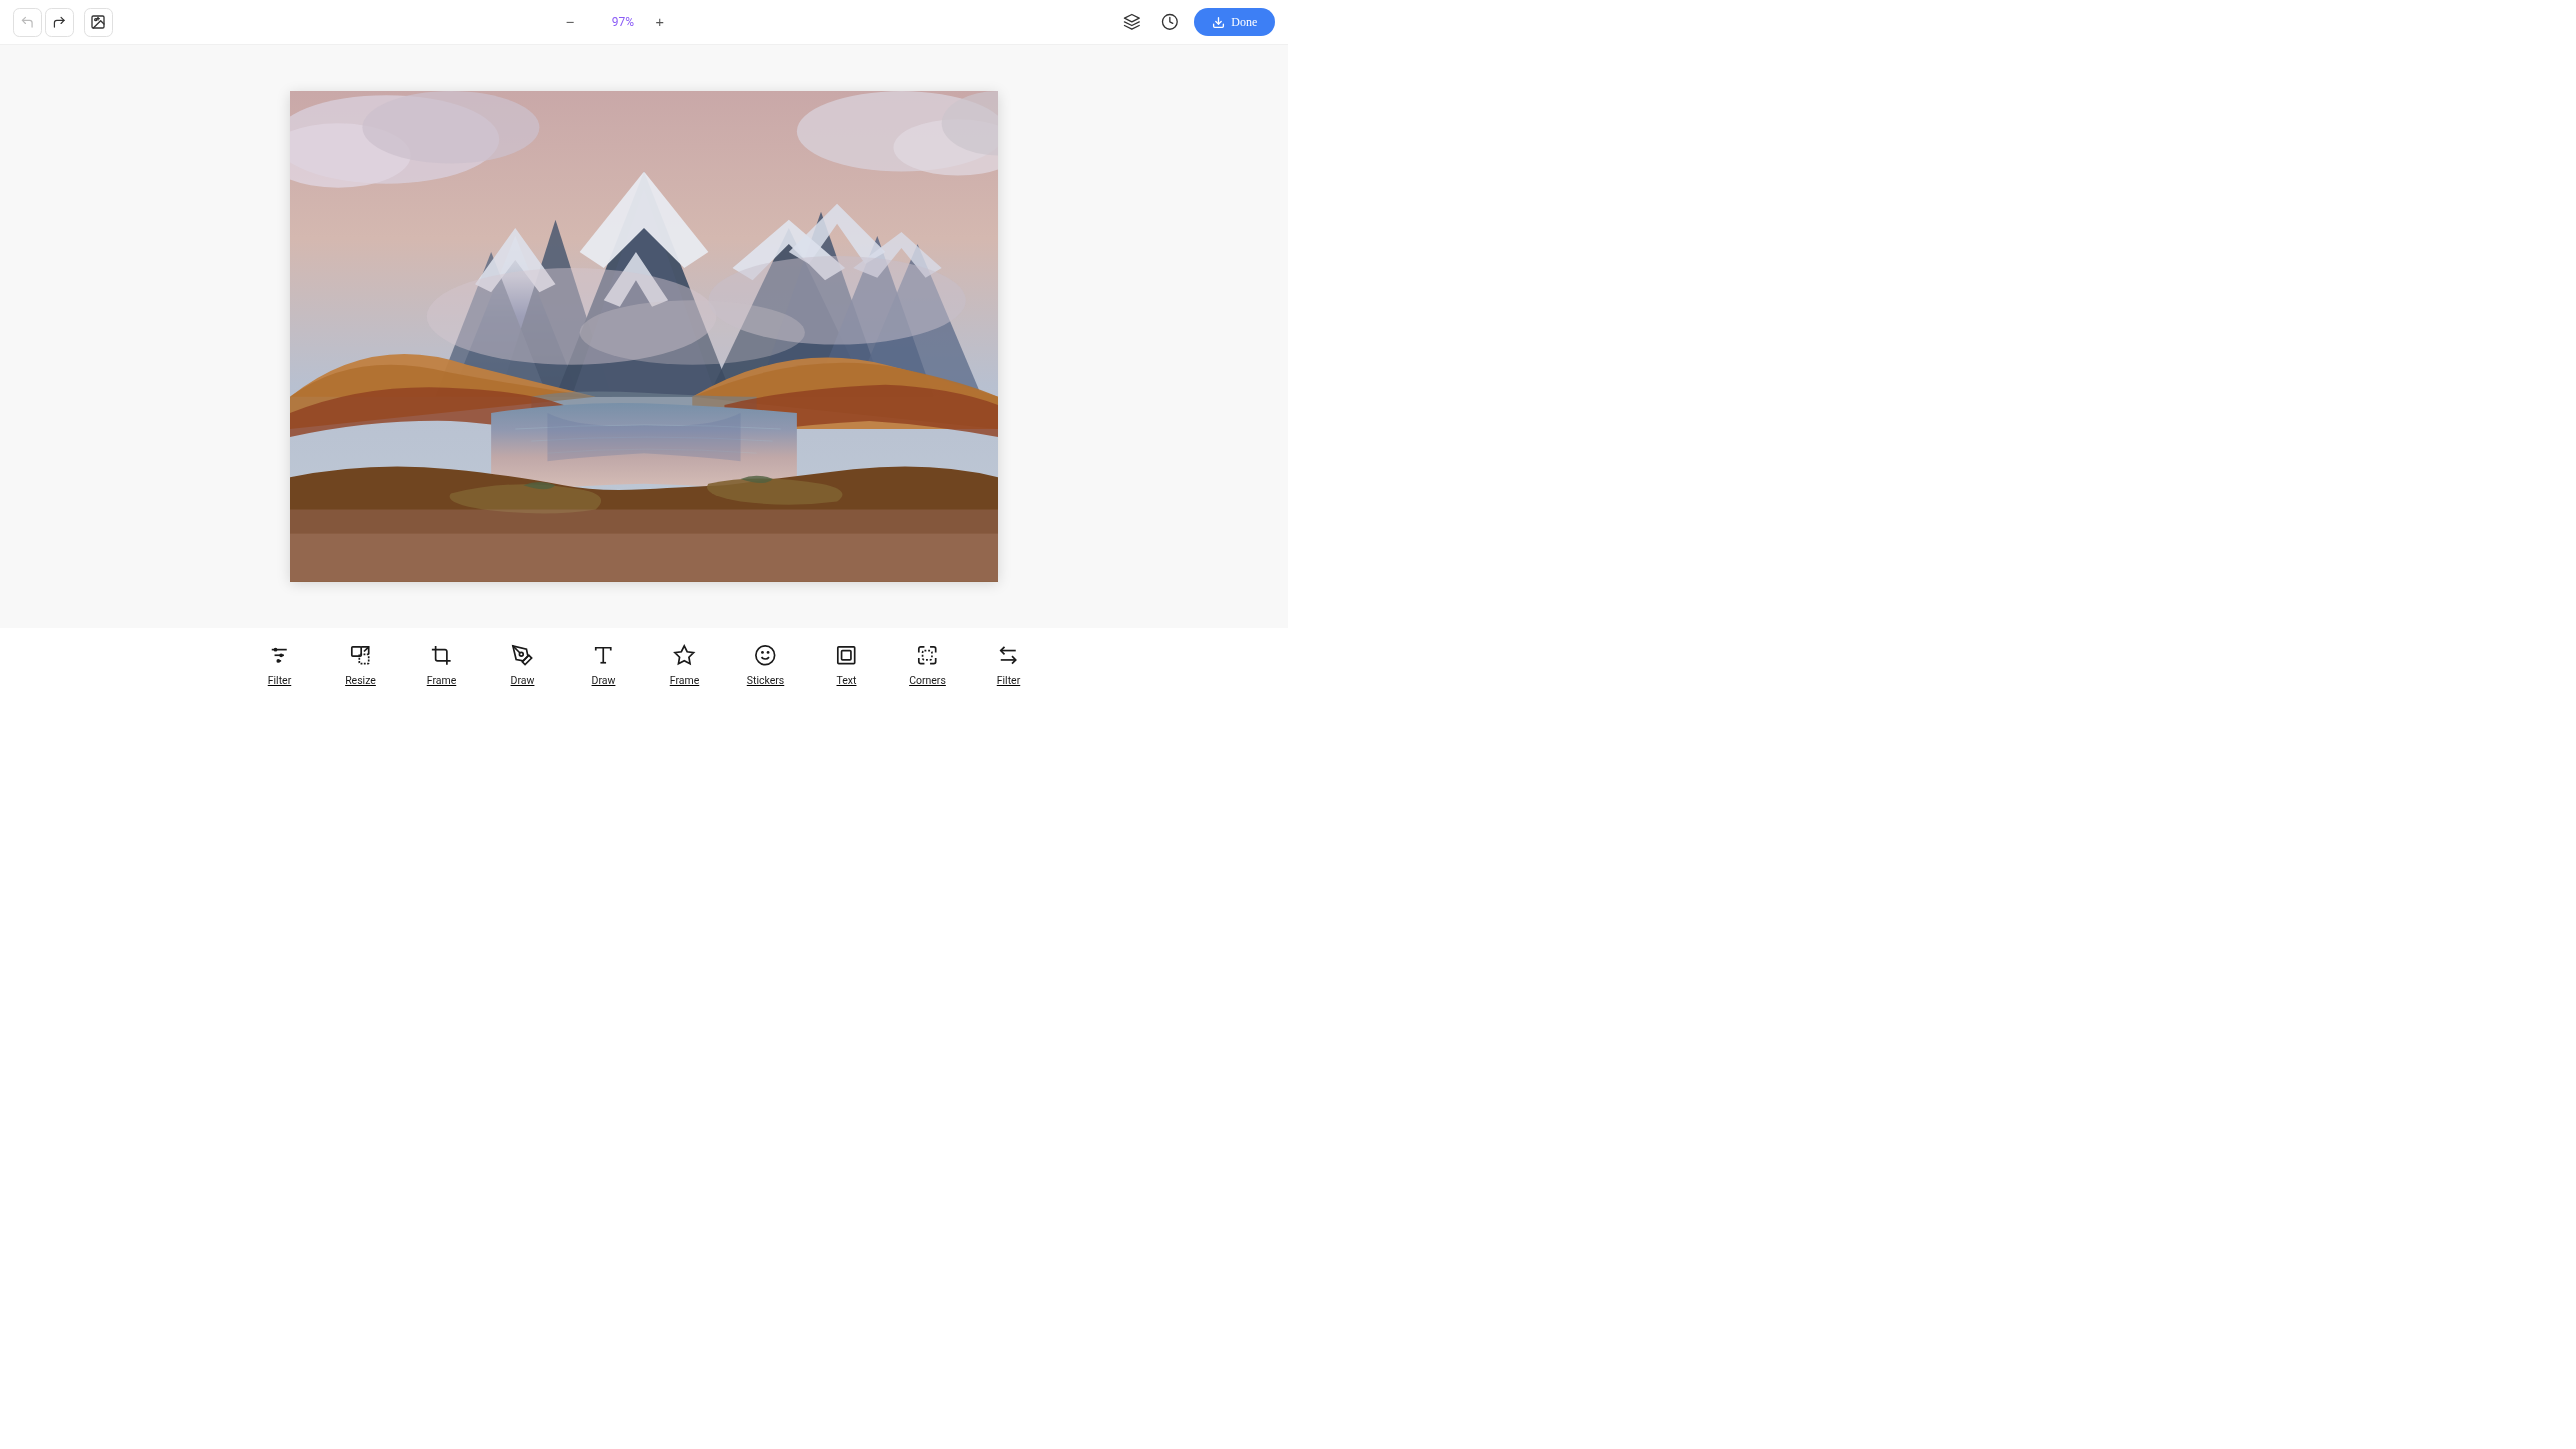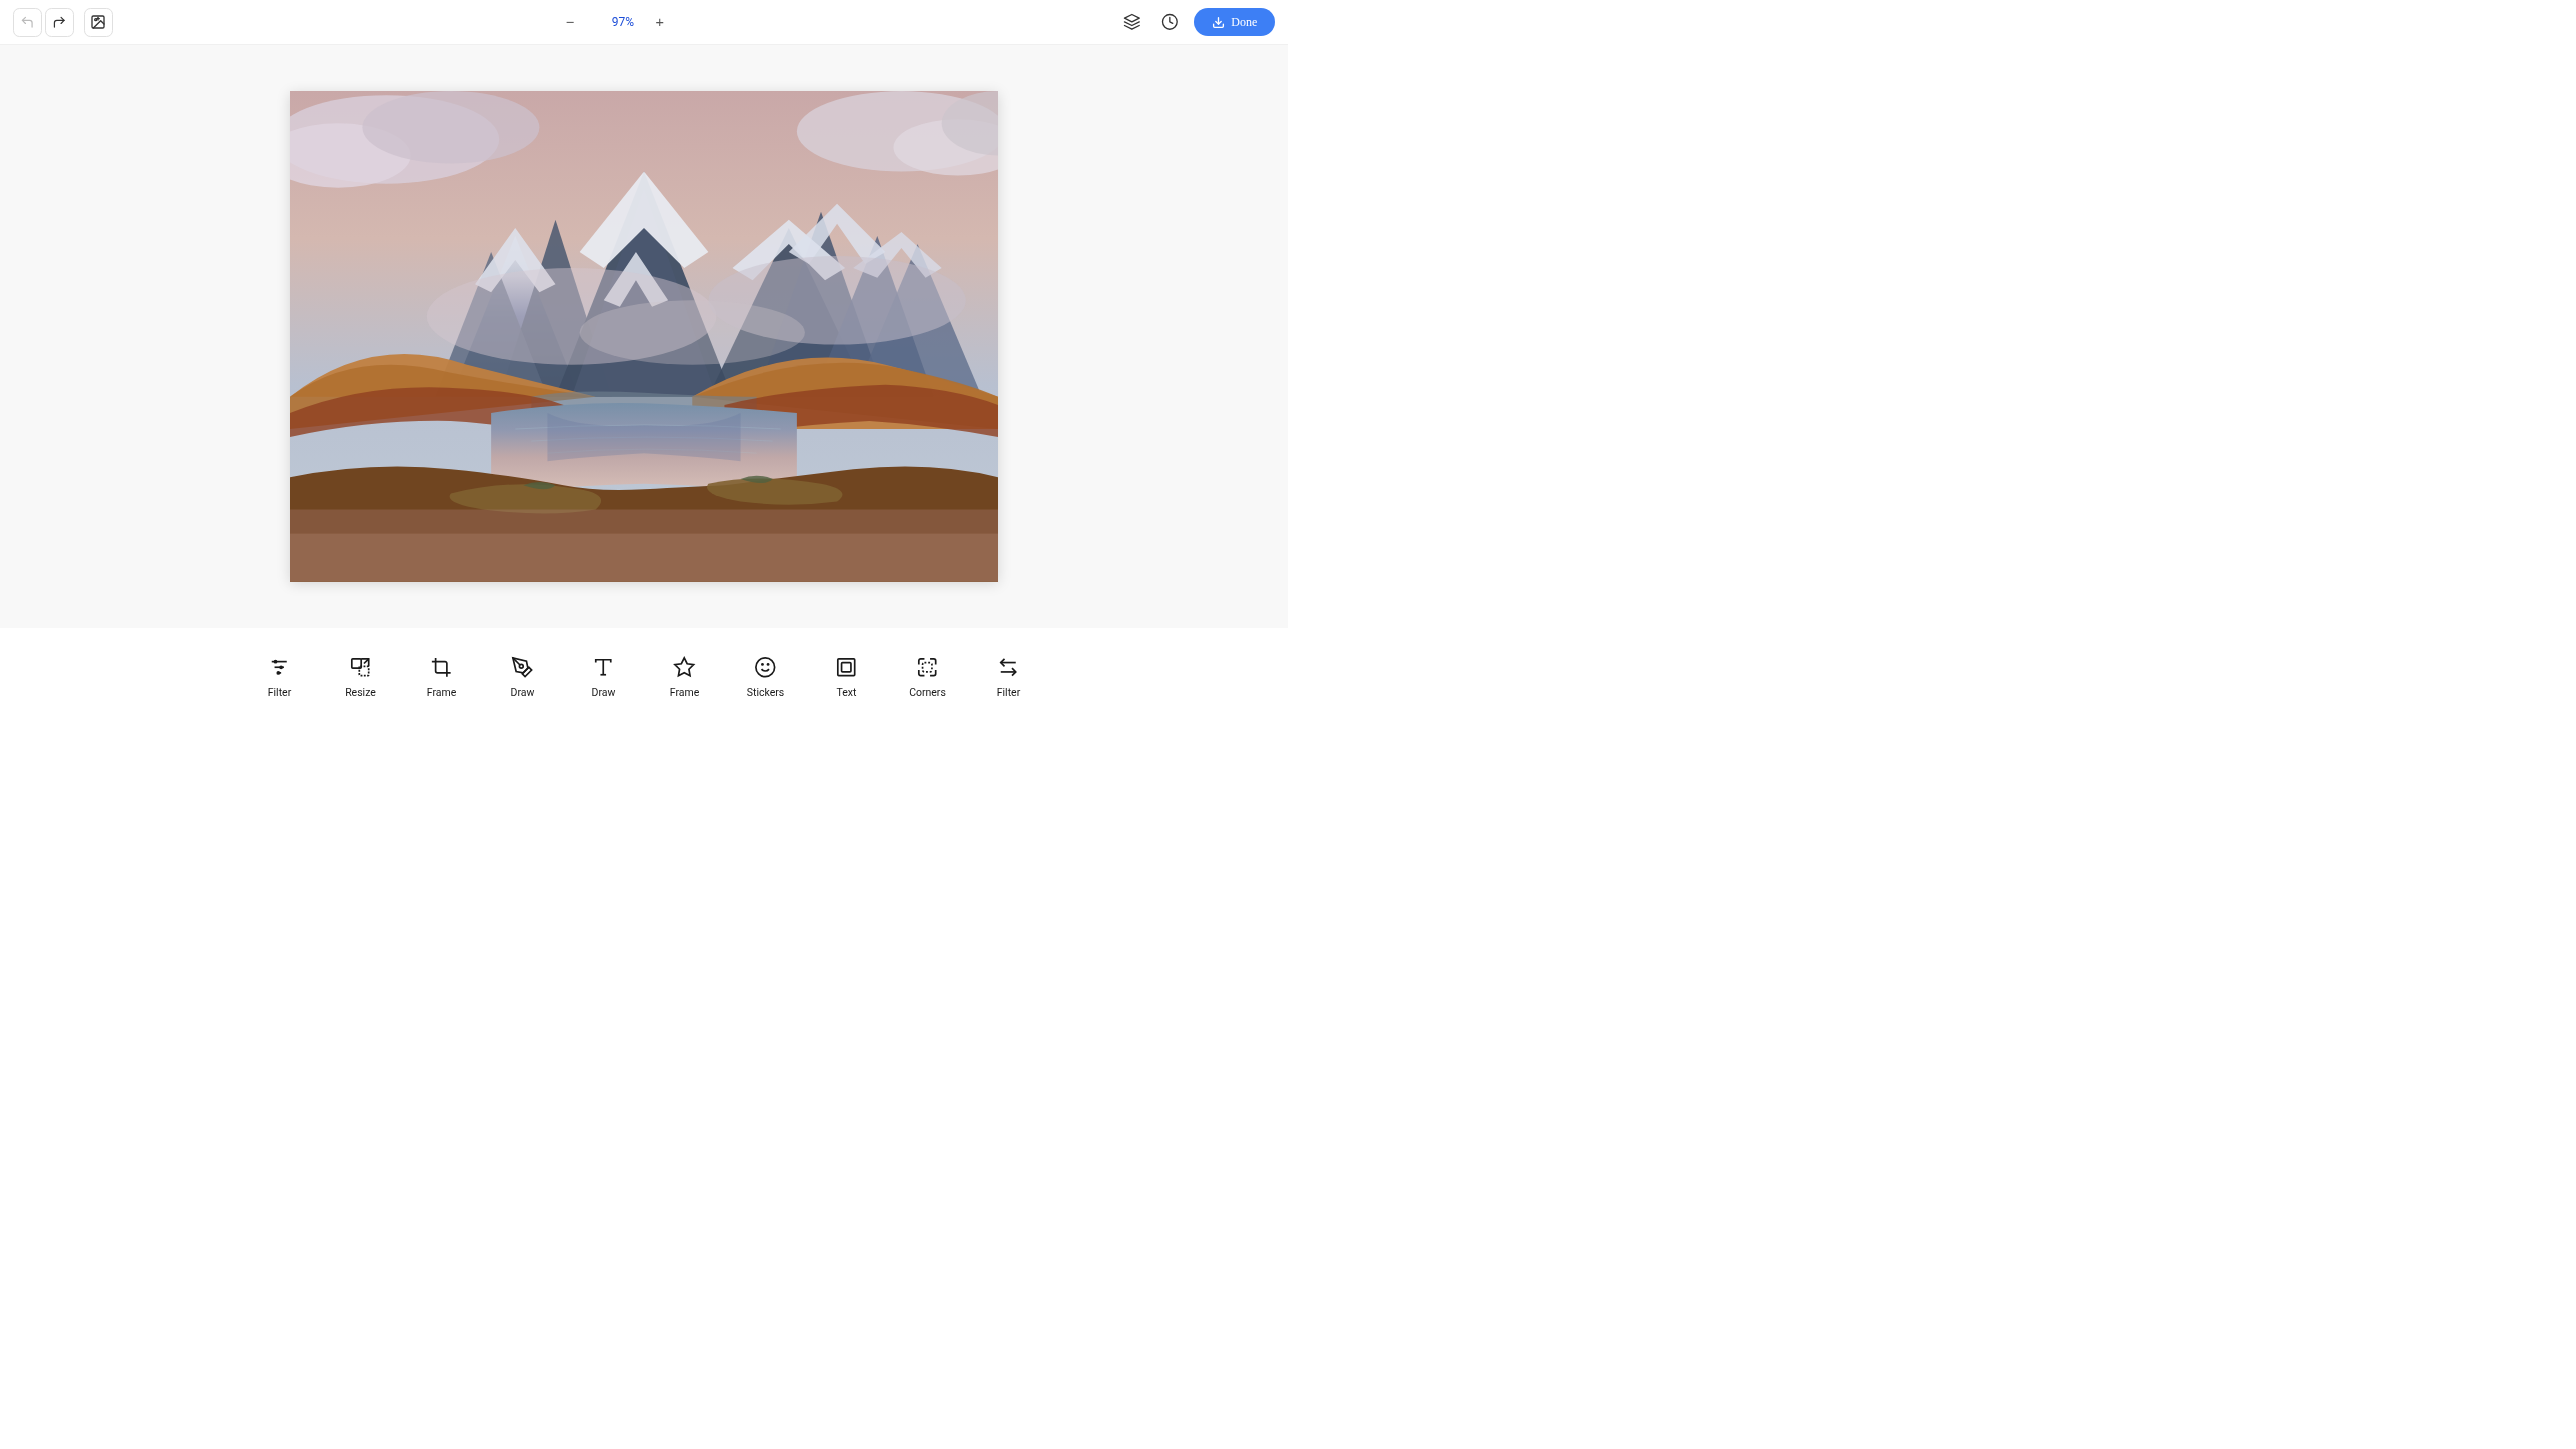--- a/index.html
+++ b/index.html
@@ -85,21 +85,21 @@
       width: 22.5px;
       height: 22.5px;
       display: flex;
       align-items: center;
       justify-content: center;
       border-radius: 3.2px;
     }
 
     .zoom-value {
       font-size: 12px;
-      color: #1d4ed8;
+      color: #8b5cf6;
       font-weight: 400;
       min-width: 32px;
       text-align: center;
       margin-left: 16px;
     }
 
     .header-right {
       display: flex;
       align-items: center;
       gap: 9.7px;
@@ -207,28 +207,29 @@
       justify-content: center;
       gap: 0;
       flex-shrink: 0;
       padding: 13px 0;
     }
 
     .tool-item {
       display: flex;
       flex-direction: column;
       align-items: center;
-      justify-content: center;
+      justify-content: flex-start;
       width: 81px;
       height: 71px;
       border-radius: 13px;
       cursor: pointer;
       gap: 6.4px;
       border: 0.8px solid transparent;
       background: #ffffff;
+      text-decoration: underline;
     }
 
     .tool-icon {
       font-size: 19.3px;
       color: #1a1a1a;
       width: 26px;
       height: 26px;
       display: flex;
       align-items: center;
       justify-content: center;

